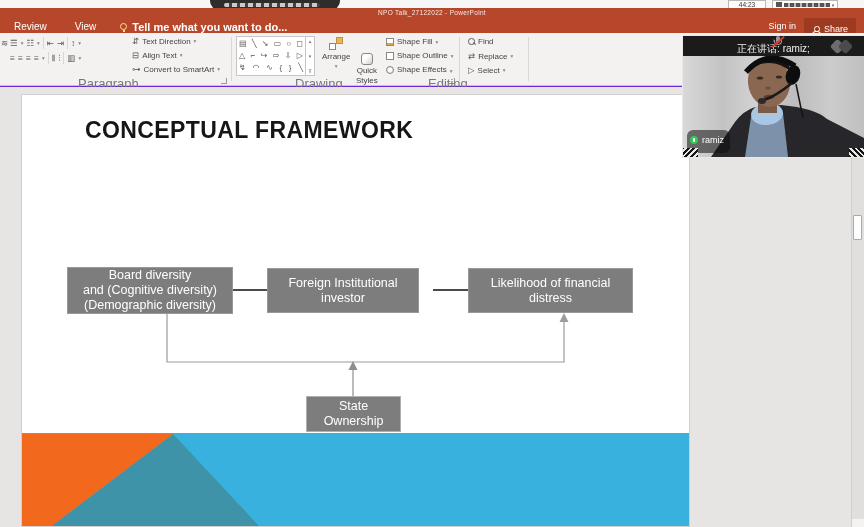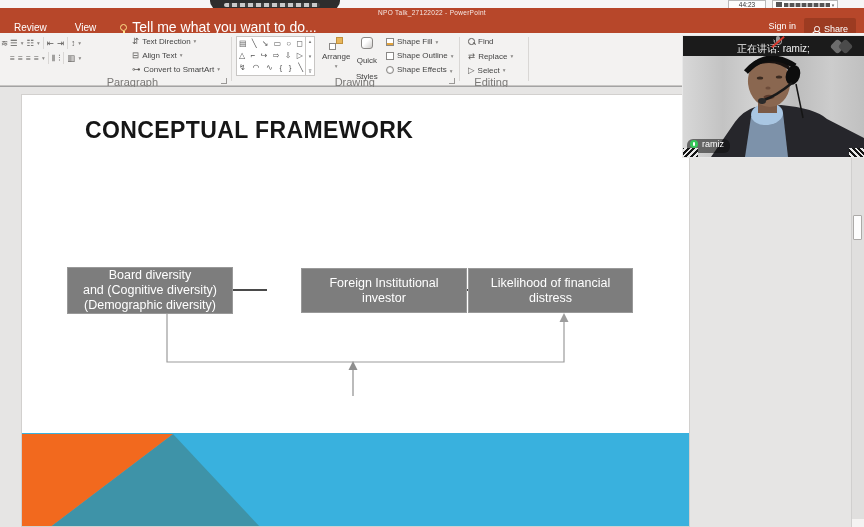--- a/index.html
+++ b/index.html
@@ -1,18 +1,18 @@
 <!DOCTYPE html>
 <html><head>
 <meta charset="utf-8">
 <style>
   * { margin:0; padding:0; box-sizing:border-box; }
   html,body { width:864px; height:527px; overflow:hidden; background:#f5f5f5;
               font-family:"Liberation Sans", sans-serif; }
-  #app { position:relative; width:864px; height:527px; background:#a3a3a3; overflow:hidden; }
+  #app { position:relative; width:864px; height:527px; background:#6d28d9; overflow:hidden; }
   .abs { position:absolute; }
 
   
   .top-strip { left:0; top:0; width:864px; height:9px; background:#f6f6f6; }
   .pill { left:210px; top:0; width:130px; height:10px; background:#2d2d2d;
           border-radius:0 0 9px 9px; overflow:hidden; }
   .pill-streak { position:absolute; left:14px; top:3px; width:96px; height:4px;
           background:repeating-linear-gradient(90deg, rgba(255,255,255,.75) 0 5px, rgba(255,255,255,.1) 5px 8px);
           filter:blur(.6px); border-radius:2px; }
   .mini-box { top:0; height:9px; background:#fdfdfd; border:1px solid #b9b9b9;
@@ -20,34 +20,34 @@
   .view-streak { width:46px; height:4px; background:repeating-linear-gradient(90deg,#555 0 4px,#bbb 4px 6px);
           filter:blur(.5px); margin:0 2px; }
   .mini-caret { font-size:5px; color:#666; }
 
   
   .titlebar { left:0; top:8px; width:864px; height:25px; background:#b7472a; }
   .doc-title { position:absolute; left:0; top:1px; width:100%; text-align:center;
           font-size:6.5px; color:rgba(255,255,255,.88); filter:blur(.35px); letter-spacing:.3px; }
   .tabs { position:absolute; left:10px; top:11px; display:flex; align-items:center; gap:20px; }
   .rtab { color:#fff; font-size:10px; padding:2px 4px; }
-  .tellme { display:flex; align-items:center; gap:5px; color:#fff; font-size:14px; font-style:normal; }
+  .tellme { display:flex; align-items:center; gap:5px; color:#fff; font-size:11px; font-style:normal;font-weight:bold; }
   .bulb { width:7px; height:7px; border:1px solid #ffe28a; border-radius:50%; position:relative; }
   .bulb:after { content:''; position:absolute; left:2px; top:6px; width:2px; height:2px; background:#ffe28a; }
   .signin { position:absolute; right:68px; top:13px; color:#fff; font-size:9px; }
   .share-btn { position:absolute; right:8px; top:10px; height:21px; padding:16px 8px; background:#9c3b21;
           border-radius:2px; display:flex; align-items:flex-end; gap:4px; color:#fff; font-size:9px; }
   .person-ic { width:8px; height:8px; position:relative; }
   .person-ic:before { content:''; position:absolute; left:2.5px; top:0; width:3.5px; height:3.5px;
           border:1px solid #fff; border-radius:50%; }
   .person-ic:after { content:''; position:absolute; left:0.5px; top:4.5px; width:7px; height:3.5px;
           border:1px solid #fff; border-bottom:none; border-radius:4px 4px 0 0; }
 
   .ribbon { left:0; top:33px; width:864px; height:53px; background:#f3f2f1; border-bottom:1px solid #c8c6c4; }
-  .grp-label { position:absolute; top:43px; font-size:11px; color:#7a7876; width:80px; text-align:right; }
+  .grp-label { position:absolute; top:43px; font-size:13px; color:#7a7876; width:80px; text-align:left; }
   .vdiv { position:absolute; top:4px; width:1px; height:44px; background:#d9d7d5; }
   .ric { font-size:8.5px; color:#5a5856; line-height:10px; }
   .ric-row { position:absolute; display:flex; align-items:center; gap:3px; }
   .caret { font-size:5.5px; color:#8a8886; }
   .rlbl { font-size:8px; color:#444; white-space:nowrap; }
   .launcher { position:absolute; top:45px; width:6px; height:6px; border-right:1px solid #9a9896;
           border-bottom:1px solid #9a9896; }
   .gallery { position:absolute; left:236px; top:3px; width:70px; height:40px; background:#fff;
           border:1px solid #c8c6c4; padding:1px 2px; display:flex; flex-direction:column; justify-content:space-between; }
   .g-row { display:flex; justify-content:space-between; font-size:8px; color:#555; line-height:12px; }
@@ -95,21 +95,21 @@
           border:1px solid #9a9a9a; border-top:none; border-radius:0 0 5px 5px; }
   .mic-muted .slash { position:absolute; left:-1px; top:5px; width:16px; height:2px; background:#d83b2f; transform:rotate(-40deg); }
   .cam-div { width:1px; height:11px; background:#4d4d4d; margin:0 7px 0 6px; }
   .cam-text { color:#f2f2f2; font-size:10px; }
   .cam-logo { position:absolute; right:8px; top:4px; width:26px; height:13px; }
   .cam-logo .d1,.cam-logo .d2 { position:absolute; width:11px; height:11px; border-radius:3px; transform:rotate(45deg); }
   .cam-logo .d1 { left:2px; top:1px; background:#6c6c6c; }
   .cam-logo .d2 { left:10px; top:1px; background:#4b4b4b; }
   .cam-video { position:absolute; left:0; top:20px; width:181px; height:101px;
           background:linear-gradient(90deg,#d8d8d8,#c3c3c3 22%,#d2d2d2 40%,#bdbdbd 62%,#cccccc 82%,#c0c0c0); }
-  .nametag { position:absolute; left:4px; bottom:4px; height:14px; padding:0 6px 4px 3px;
+  .nametag { position:absolute; left:4px; bottom:4px; height:23px; padding:0 6px 4px 3px;
           background:rgba(15,15,15,.55); border-radius:6px; display:flex; align-items:center; gap:4px; }
   .green-dot { width:8px; height:8px; border-radius:50%; background:#35c759; position:relative; }
   .green-dot:after { content:''; position:absolute; left:3px; top:2px; width:2px; height:4px; background:#fff; border-radius:1px; }
   .nametag span { color:#fff; font-size:9px; }
   .handle { position:absolute; bottom:0; width:15px; height:9px;
           background:repeating-linear-gradient(45deg,#141414 0 2px,#e8e8e8 2px 4px); }
   .handle.left { left:0; transform:scaleX(-1); }
   .handle.right { right:0; }
 </style>
 </head>
@@ -229,21 +229,21 @@
       <span>⊽</span>
     </div>
     <div class="ric-row" style="left:322px;top:4px;flex-direction:column;gap:2px;">
       <span class="arrange-ic">
           <span class="sq1"></span>
           <span class="sq2"></span>
         </span>
       <span class="rlbl">Arrange</span>
       <span class="caret">▾</span>
     </div>
-    <div class="ric-row" style="left:356px;top:4px;flex-direction:column;gap:7px;">
+    <div class="ric-row" style="left:356px;top:20px;flex-direction:column;gap:1px;">
       <span class="qs-ic"></span>
       <span class="rlbl">Quick</span>
       <span class="rlbl">Styles</span>
     </div>
     <div class="ric-row" style="left:386px;top:4px;">
       <span class="mini-ic fill-ic"></span>
       <span class="rlbl">Shape Fill</span>
       <span class="caret">▾</span>
     </div>
     <div class="ric-row" style="left:386px;top:18px;">
@@ -290,27 +290,31 @@
         <polygon points="542,218 537.5,227 546.5,227" fill="#9c9c9c"></polygon>
         <line x1="331" y1="301" x2="331" y2="272" stroke="#8e8e8e" stroke-width="1.2"></line>
         <polygon points="331,266 326.5,275 335.5,275" fill="#8e8e8e"></polygon>
       </svg>
 
       <div class="gbox" style="left:45px;top:172px;width:166px;height:47px;">
         <div>Board diversity</div>
         <div>and (Cognitive diversity)</div>
         <div>(Demographic diversity)</div>
       </div>
-      <div class="gbox" style="left:245px;top:173px;width:166px;height:45px;margin-left:34px;">
+      <div class="gbox" style="left:245px;top:173px;width:152px;height:45px;">
         <div>Foreign Institutional</div>
         <div>investor</div>
       </div>
       <div class="gbox" style="left:446px;top:173px;width:165px;height:45px;">
         <div>Likelihood of financial</div>
         <div>distress</div>
+      </div>
+      <div class="gbox" style="left:284px;top:301px;width:95px;height:36px;border:1px solid #b0b0b0;">
+        <div>State</div>
+        <div>Ownership</div>
       </div>
 
       <svg class="band-svg" viewBox="0 0 669 95" preserveAspectRatio="none">
         <rect x="0" y="0" width="669" height="95" fill="#39b1de"></rect>
         <polygon points="151,1 239,95 27,95" fill="#3e93a8"></polygon>
         <polygon points="0,1 151,1 27,95 0,95" fill="#f2691e"></polygon>
       </svg>
     </div>
   </div>
 

